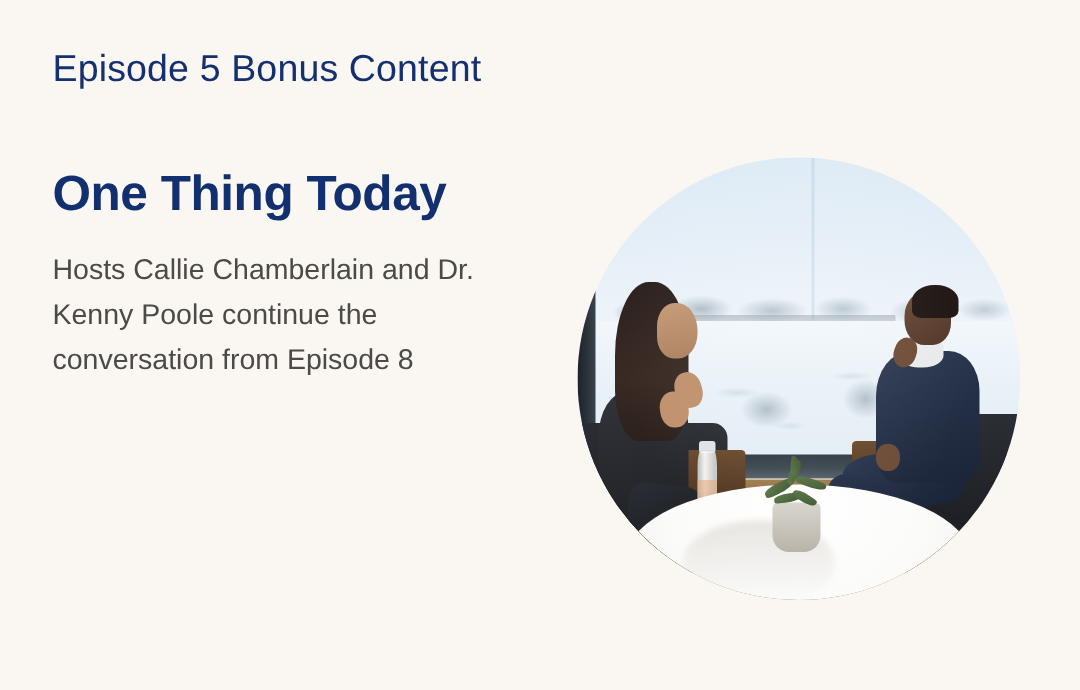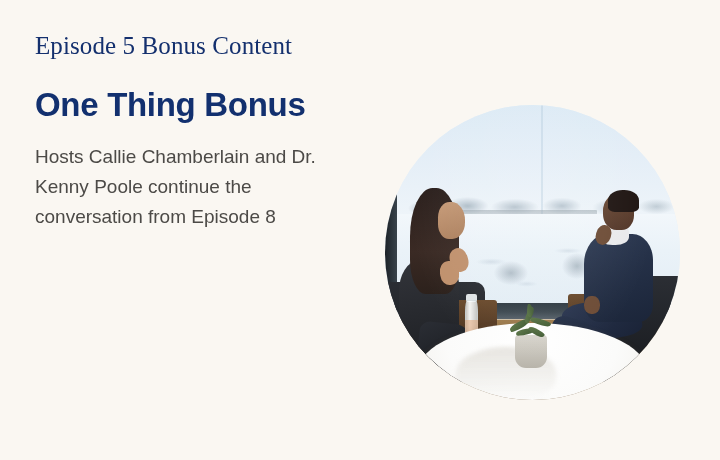--- a/index.html
+++ b/index.html
@@ -29,23 +29,22 @@
     top: 30px;
     width: 345px;
   }
 
   .eyebrow {
     font-size: 25px;
     line-height: 32px;
     font-weight: 400;
     color: #14306e;
     letter-spacing: 0.1px;
-    margin: 0 0 24px 0;
+    margin: 0 0 48px 0;
     white-space: nowrap;
-    font-family: Liberation Serif, serif;
   }
 
   .headline {
     font-size: 33px;
     line-height: 38px;
     font-weight: 700;
     color: #12306f;
     letter-spacing: -0.3px;
     margin: 0 0 18px 0;
     white-space: nowrap;
@@ -412,21 +411,21 @@
   }
 </style>
 </head>
 <body>
 
 <div class="promo-card">
 
   <div class="text-column">
     <p class="eyebrow">Episode 5 Bonus Content</p>
 
-    <h1 class="headline">One Thing Bonus</h1>
+    <h1 class="headline">One Thing Today</h1>
 
     <p class="description">Hosts Callie Chamberlain and Dr. Kenny Poole continue the conversation from Episode 8</p>
   </div>
 
   <div class="photo-circle">
     <div class="photo-scene">
 
       <div class="sky"></div>
       <div class="mullion"></div>
       <div class="treeline"></div>

